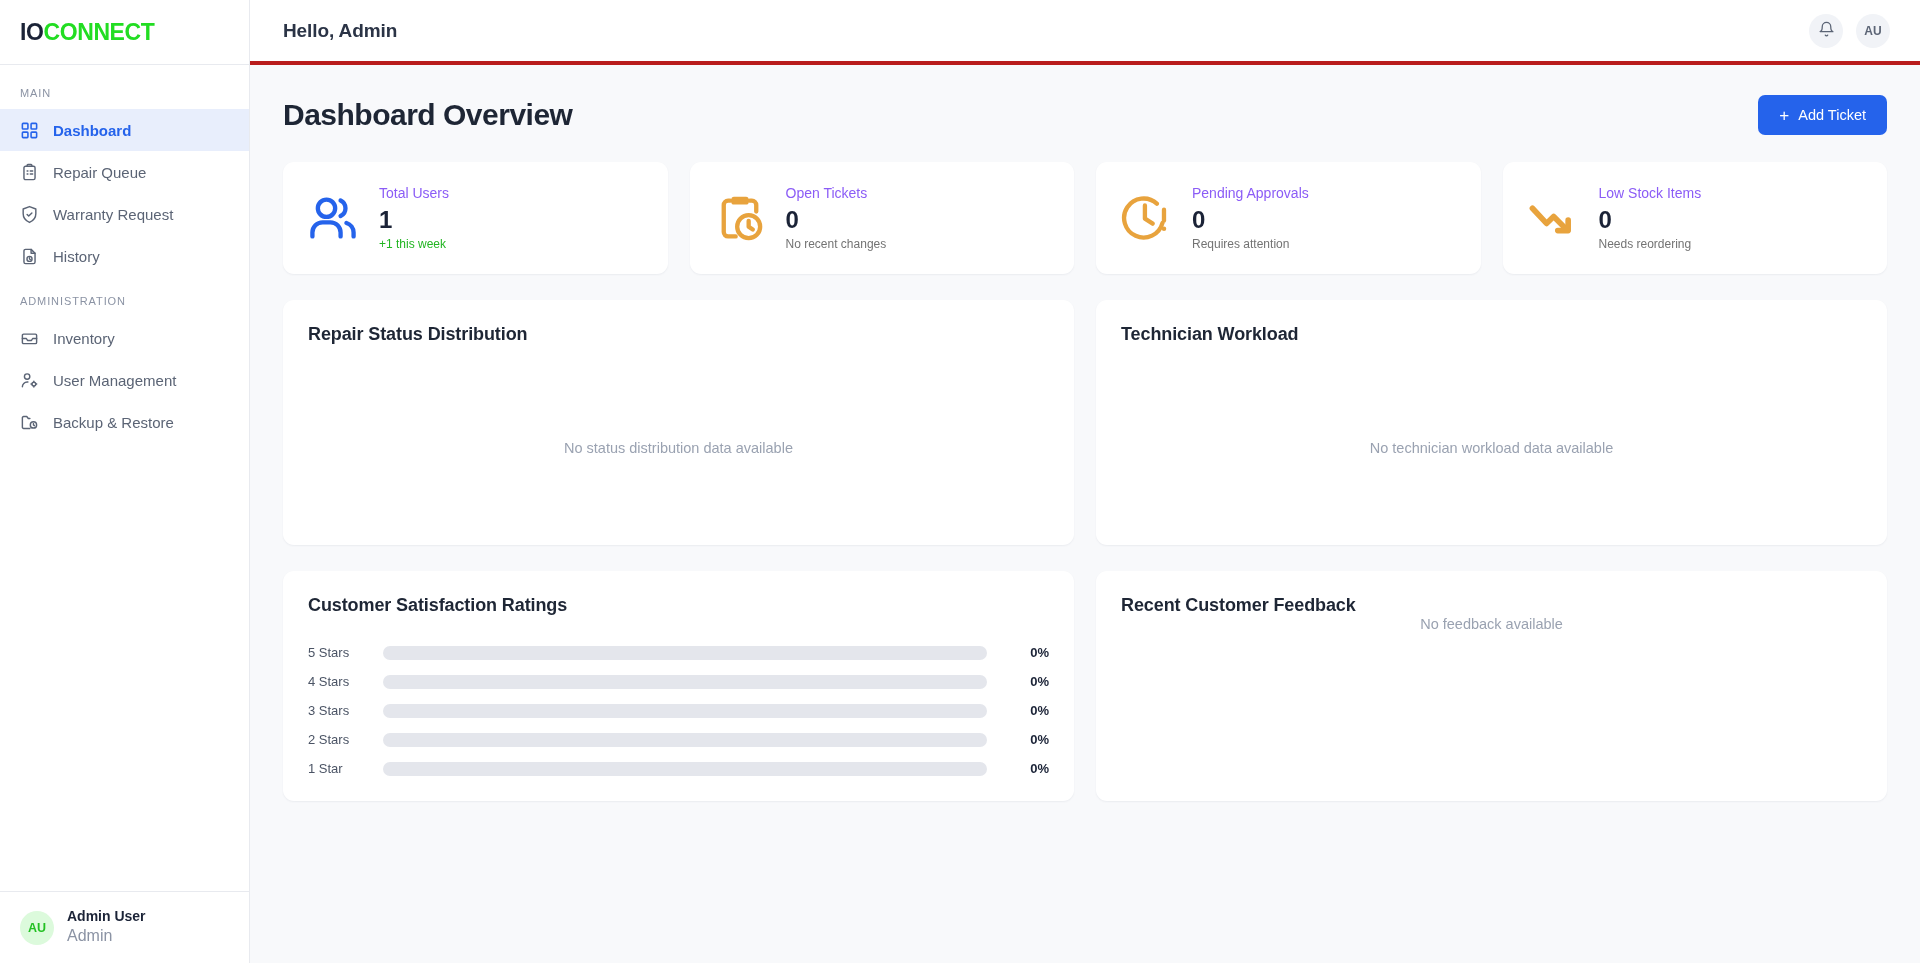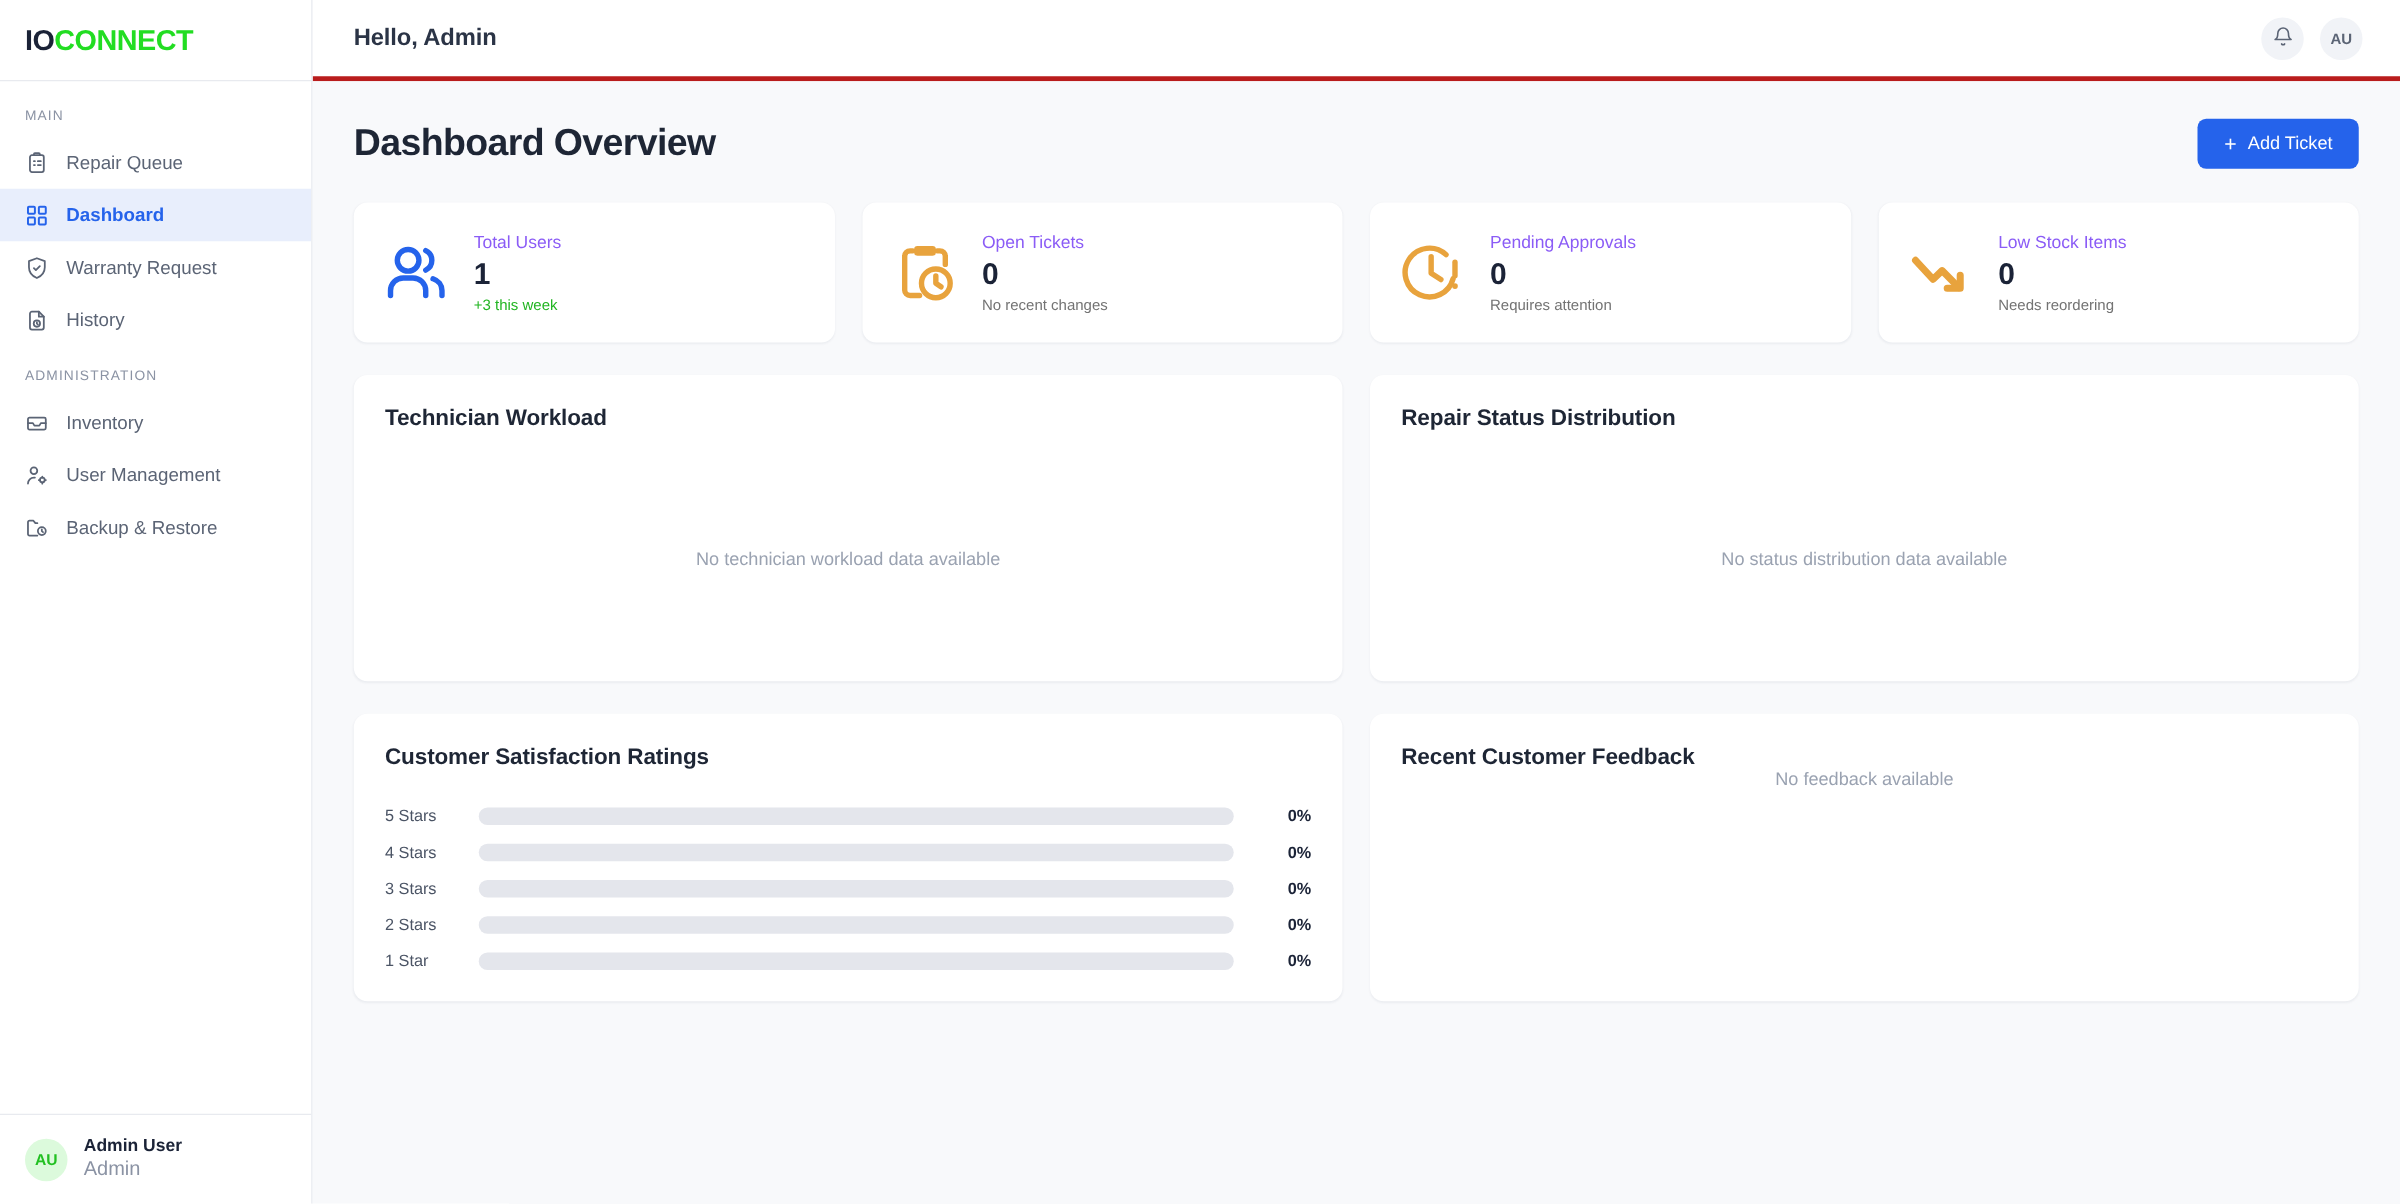--- a/index.html
+++ b/index.html
@@ -150,41 +150,41 @@
   <aside class="sidebar">
     <div class="logo-wrap">
       <div class="logo">
         <span class="io">IO</span><span class="connect">CONNECT</span>
       </div>
     </div>
 
     <nav class="nav-scroll">
       <div class="nav-section-label">MAIN</div>
 
-      <button class="nav-item">
-        <span class="ico">
-          <svg viewBox="0 0 24 24" fill="none" stroke="#5b6475" stroke-width="1.8" stroke-linecap="round">
-              <rect x="5" y="4" width="14" height="17" rx="2"></rect>
-              <path d="M9 4V3a1 1 0 011-1h4a1 1 0 011 1v1"></path>
-              <path d="M9 10h1M13 10h3M9 14h1M13 14h3"></path>
-            </svg>
-        </span>
-        <span>Repair Queue</span>
-      </button>
-
       <button class="nav-item active">
         <span class="ico">
           <svg viewBox="0 0 24 24" fill="none" stroke="#2563eb" stroke-width="2">
               <rect x="3" y="3" width="7" height="7" rx="1"></rect>
               <rect x="14" y="3" width="7" height="7" rx="1"></rect>
               <rect x="3" y="14" width="7" height="7" rx="1"></rect>
               <rect x="14" y="14" width="7" height="7" rx="1"></rect>
             </svg>
         </span>
         <span>Dashboard</span>
+      </button>
+
+      <button class="nav-item">
+        <span class="ico">
+          <svg viewBox="0 0 24 24" fill="none" stroke="#5b6475" stroke-width="1.8" stroke-linecap="round">
+              <rect x="5" y="4" width="14" height="17" rx="2"></rect>
+              <path d="M9 4V3a1 1 0 011-1h4a1 1 0 011 1v1"></path>
+              <path d="M9 10h1M13 10h3M9 14h1M13 14h3"></path>
+            </svg>
+        </span>
+        <span>Repair Queue</span>
       </button>
 
       <button class="nav-item">
         <span class="ico">
           <svg viewBox="0 0 24 24" fill="none" stroke="#5b6475" stroke-width="1.8" stroke-linecap="round" stroke-linejoin="round">
               <path d="M12 2l8 3v6c0 5-3.5 9-8 11-4.5-2-8-6-8-11V5z"></path>
               <path d="M9 12l2 2 4-4"></path>
             </svg>
         </span>
         <span>Warranty Request</span>
@@ -282,21 +282,21 @@
             <svg viewBox="0 0 24 24" fill="none" stroke="#2563eb" stroke-width="2" stroke-linecap="round" stroke-linejoin="round">
                 <circle cx="9" cy="7.5" r="4"></circle>
                 <path d="M2.5 20.5v-1.8A4.7 4.7 0 017.2 14h3.6a4.7 4.7 0 014.7 4.7v1.8"></path>
                 <path d="M15.5 3.9a4 4 0 010 7.2"></path>
                 <path d="M18.2 14.3a4.7 4.7 0 013.3 4.4v1.8"></path>
               </svg>
           </div>
           <div>
             <div class="stat-label">Total Users</div>
             <div class="stat-value">1</div>
-            <div class="stat-delta pos">+3 this week</div>
+            <div class="stat-delta pos">+1 this week</div>
           </div>
         </div>
 
         <div class="stat-card">
           <div class="stat-icon">
             <svg viewBox="0 0 24 24" fill="none" stroke="#e8a33d" stroke-width="2" stroke-linecap="round" stroke-linejoin="round">
                 <path d="M10 20.5H6.5a2 2 0 01-2-2V6a2 2 0 012-2h1"></path>
                 <path d="M16.5 4h1a2 2 0 012 2v3"></path>
                 <rect x="8" y="2.2" width="8" height="3.6" rx="1.2" fill="#e8a33d" stroke="none"></rect>
                 <circle cx="16" cy="16" r="5.3"></circle>
@@ -337,29 +337,29 @@
             <div class="stat-label">Low Stock Items</div>
             <div class="stat-value">0</div>
             <div class="stat-delta">Needs reordering</div>
           </div>
         </div>
 
       </section>
 
       <section class="panel-row">
         <div class="panel tall">
+          <div class="panel-title">Repair Status Distribution</div>
+          <div class="panel-chart">
+            <span class="empty-text">No status distribution data available</span>
+          </div>
+        </div>
+        <div class="panel tall">
           <div class="panel-title">Technician Workload</div>
           <div class="panel-chart">
             <span class="empty-text">No technician workload data available</span>
-          </div>
-        </div>
-        <div class="panel tall">
-          <div class="panel-title">Repair Status Distribution</div>
-          <div class="panel-chart">
-            <span class="empty-text">No status distribution data available</span>
           </div>
         </div>
       </section>
 
       <section class="panel-row">
 
         <div class="panel short">
           <div class="panel-title">Customer Satisfaction Ratings</div>
           <div class="ratings">
             <div class="rating-row">

